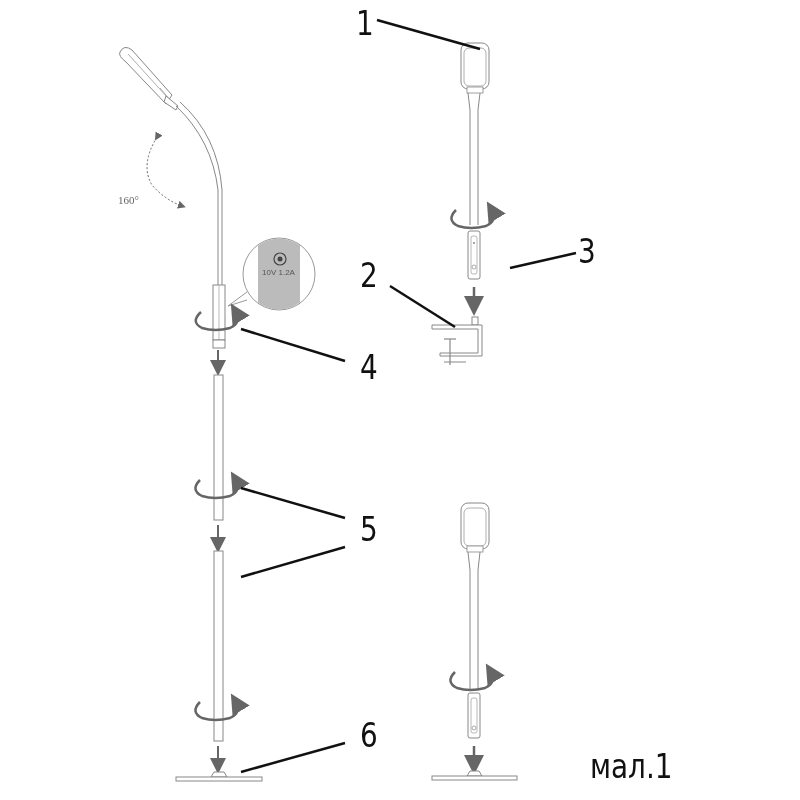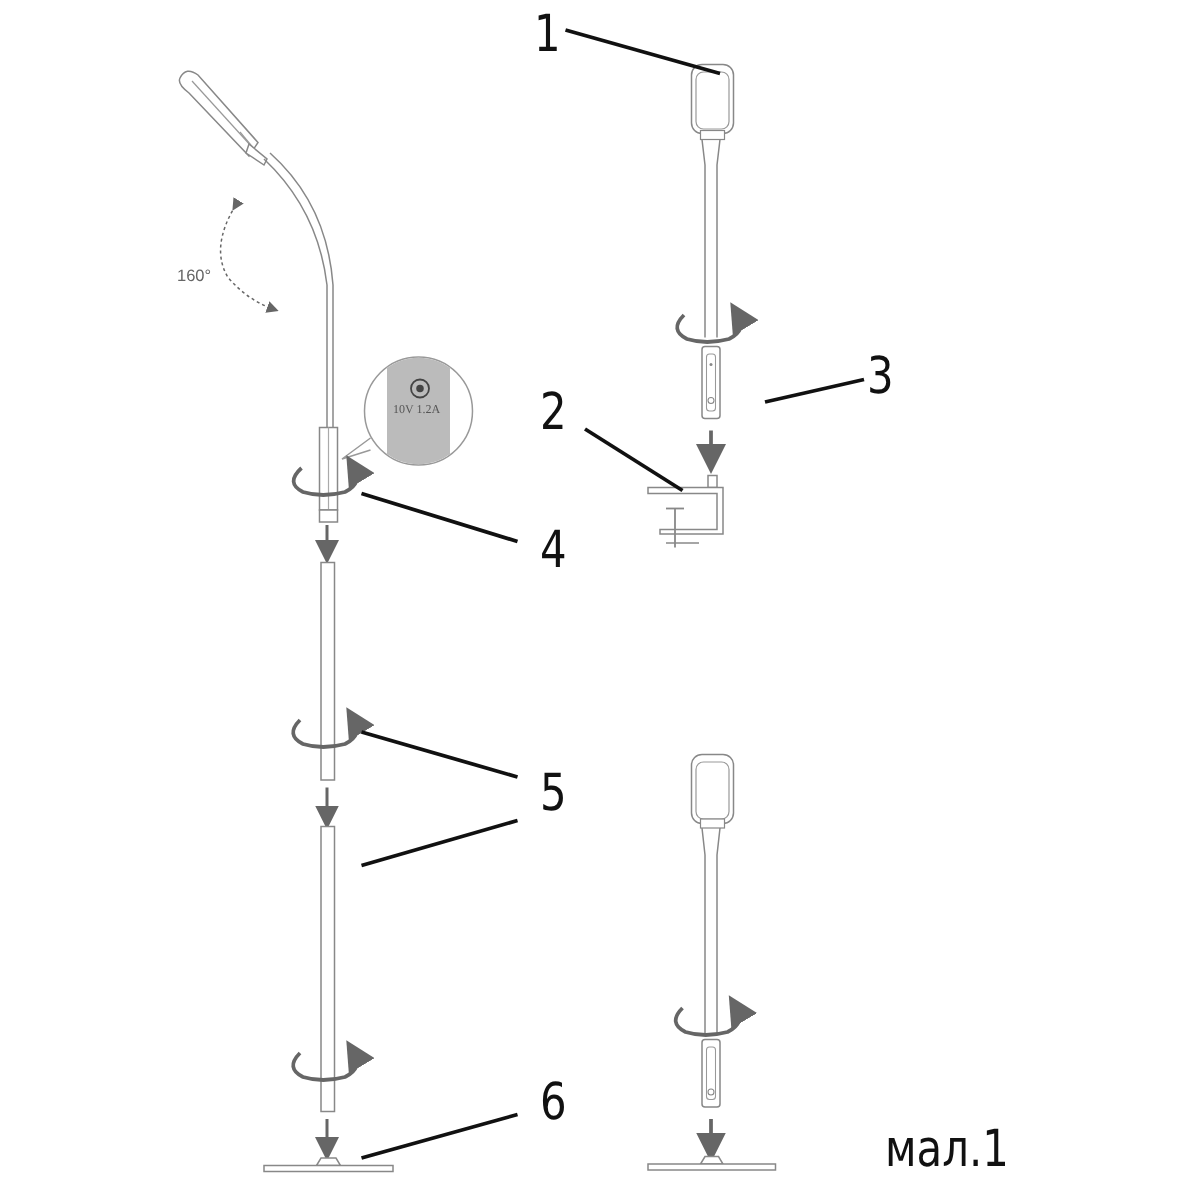--- a/index.html
+++ b/index.html
@@ -1,21 +1,21 @@
 <!DOCTYPE html>
 <html><head>
   <meta charset="utf-8">
   <style>
     html, body { margin: 0; padding: 0; background: #ffffff; }
     body { width: 800px; height: 800px; position: relative; overflow: hidden; font-family: "Liberation Sans", sans-serif; }
     svg { position: absolute; left: 0; top: 0; }
     .callout { position: absolute; font-family: "DejaVu Sans", sans-serif; font-size: 34px; color: #111; line-height: 1; transform: scaleX(0.82); transform-origin: left top; }
     .caption { position: absolute; font-family: "DejaVu Sans", sans-serif; font-size: 34px; color: #111; transform: scaleX(0.82); transform-origin: left top; }
-    .angle { position: absolute; font-family: Liberation Sans, sans-serif; font-size: 11px; color: #666; }
-    .spec { position: absolute; font-family: Liberation Serif, serif; font-size: 8px; color: #555; }
+    .angle { position: absolute; font-family: Liberation Serif, serif; font-size: 11px; color: #666; margin-top: 16px; }
+    .spec { position: absolute; font-family: Liberation Sans, sans-serif; font-size: 8px; color: #555; }
   </style>
 </head>
 <body>
 
 <svg width="800" height="800" viewBox="0 0 800 800">
   <defs>
     <marker id="ah" markerWidth="8" markerHeight="8" refX="4" refY="4" orient="auto">
       <path d="M0,0 L8,4 L0,8 z" fill="#666"></path>
     </marker>
   </defs>

